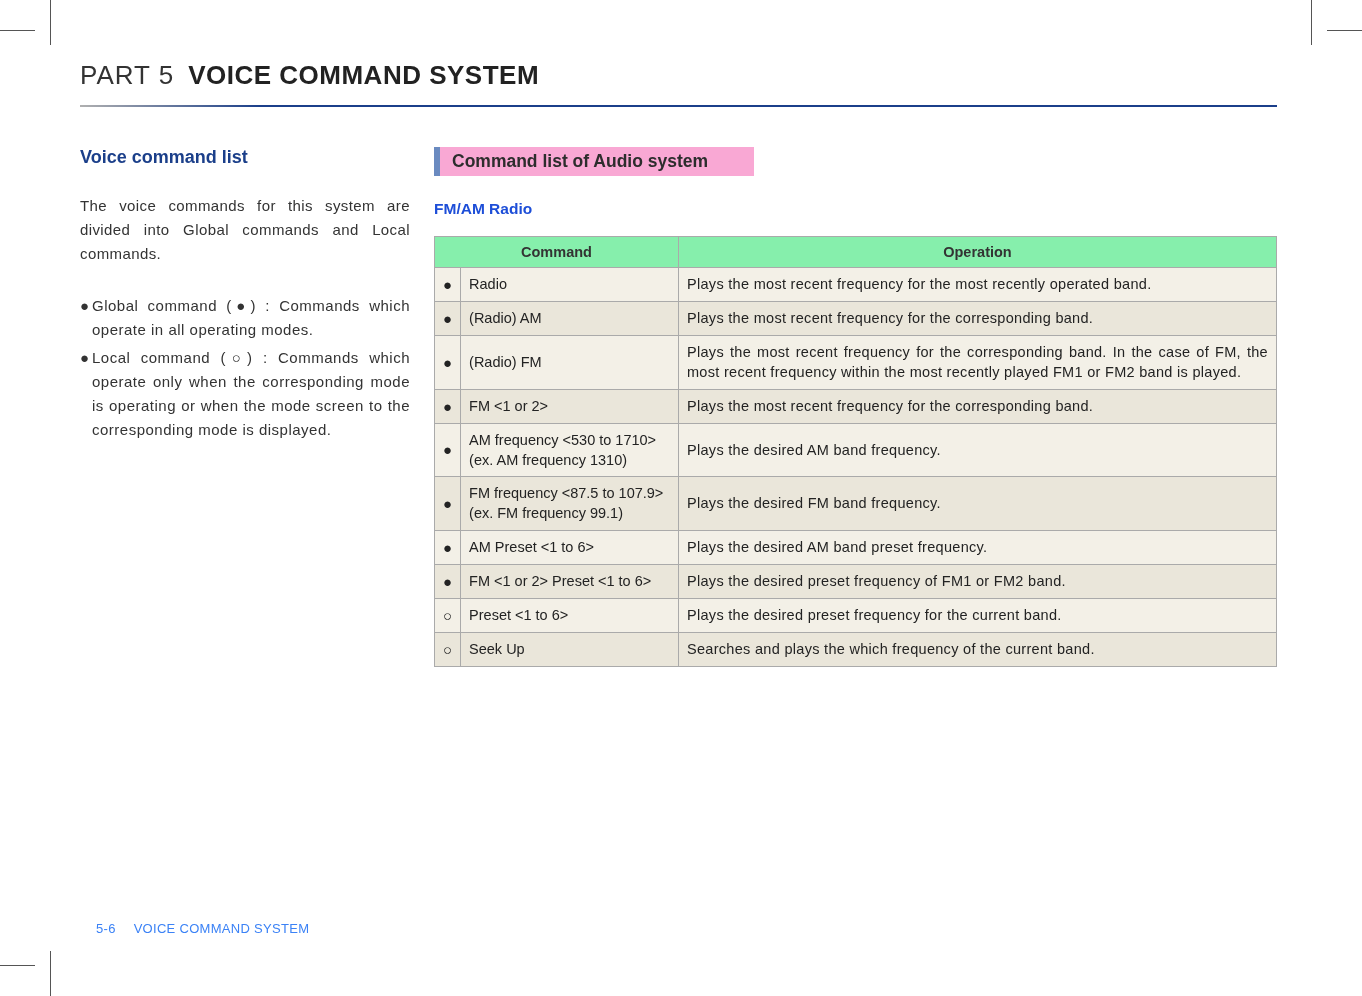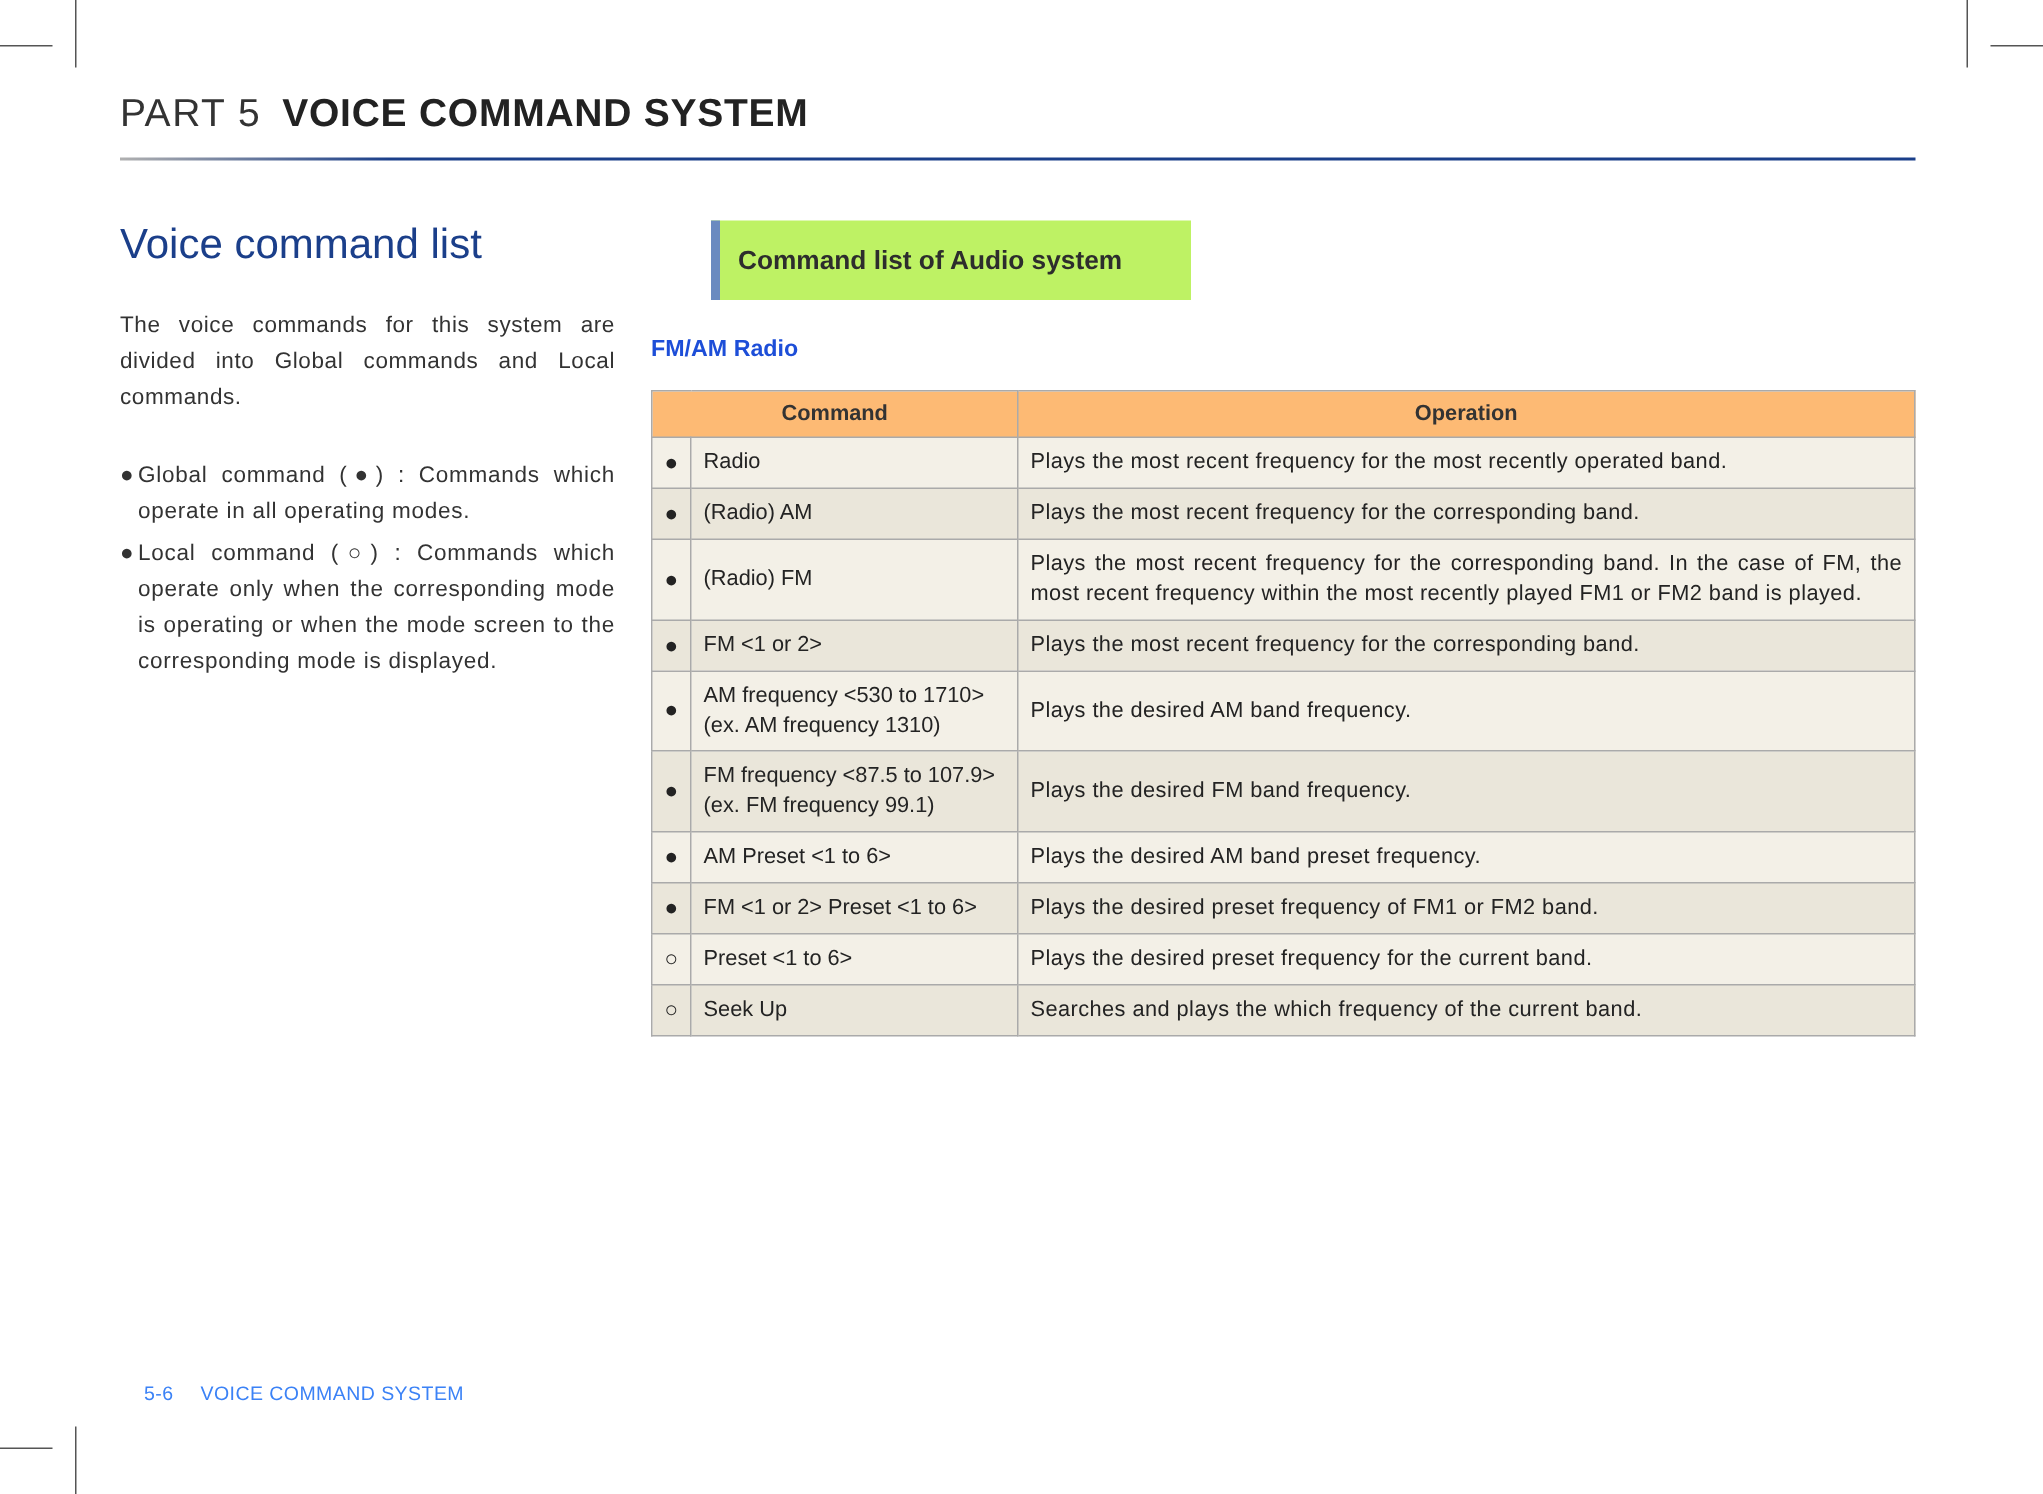--- a/index.html
+++ b/index.html
@@ -56,22 +56,22 @@
     margin-top: 40px;
     gap: 24px;
   }
   .left-col {
     width: 330px;
     flex-shrink: 0;
     font-size: 15px;
     color: #333;
   }
   .section-title {
-    font-size: 28px;
-    font-weight: 400;
+    font-size: 18px;
+    font-weight: 700;
     color: #1b3f8a;
     margin: 0 0 26px 0;
   }
   .para {
     line-height: 1.6;
     text-align: justify;
     letter-spacing: 0.4px;
     margin-bottom: 28px;
     margin-top: 16px;
   }
@@ -84,44 +84,43 @@
   }
   .bullet-dot {
     flex-shrink: 0;
     width: 12px;
   }
 
   .right-col {
     flex: 1;
   }
   .sub-header {
-    background: #bef264;
+    background: #f9a8d4;
     border-left: 6px solid #6a8ac0;
-    padding: 16px 12px;
+    padding: 4px 12px;
     font-size: 17.5px;
     font-weight: 700;
     color: #2d2d2d;
     margin-bottom: 24px;
     display: inline-block;
     width: 290px;
-    margin-left: 40px;
   }
   .table-label {
     font-weight: 700;
     font-size: 15.5px;
     color: #1d4ed8;
     margin-bottom: 18px;
   }
   table {
     border-collapse: collapse;
     width: 100%;
     font-size: 14.5px;
   }
   th {
-    background: #fdba74;
+    background: #86efac;
     border: 1px solid #aaa;
     padding: 7px 6px;
     font-weight: 700;
     color: #333;
   }
   th.type-col { width: 48px; }
   th.cmd-col { width: 225px; }
   td {
     border: 1px solid #aaa;
     padding: 6px 8px;

